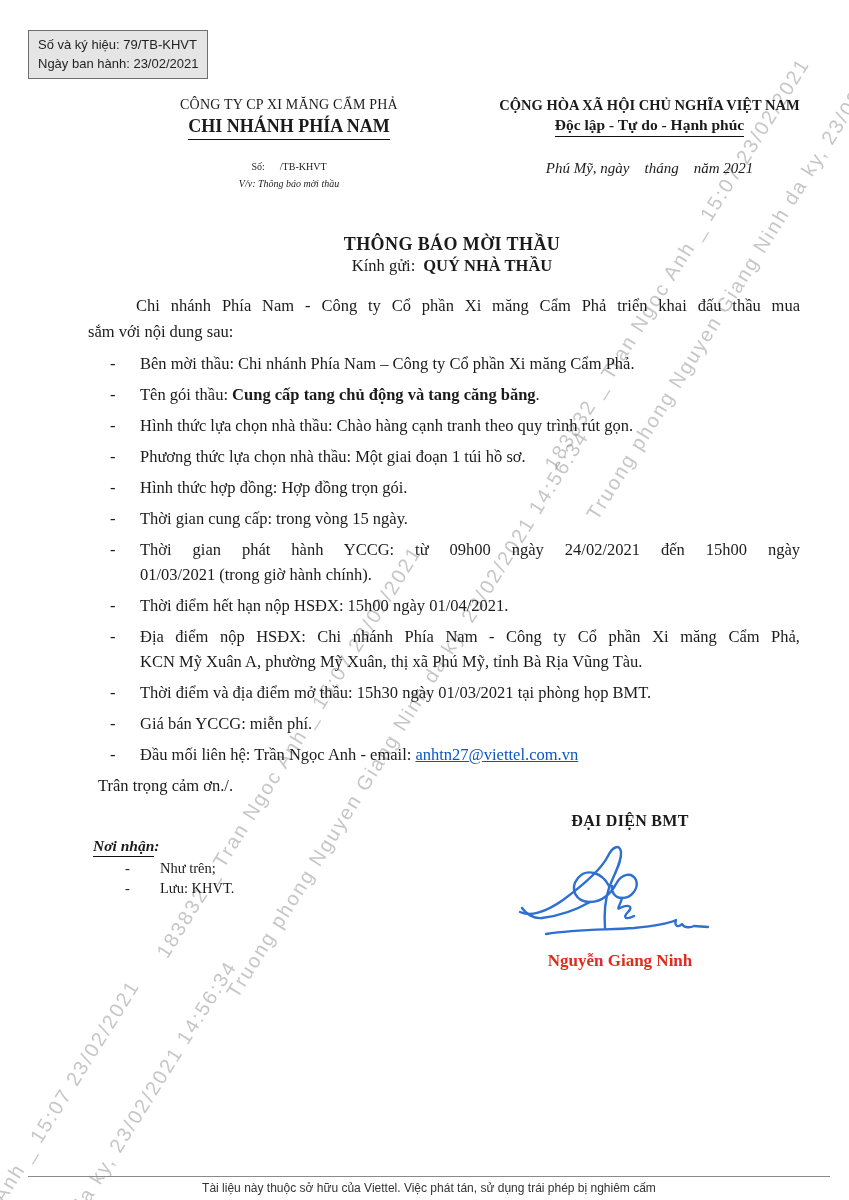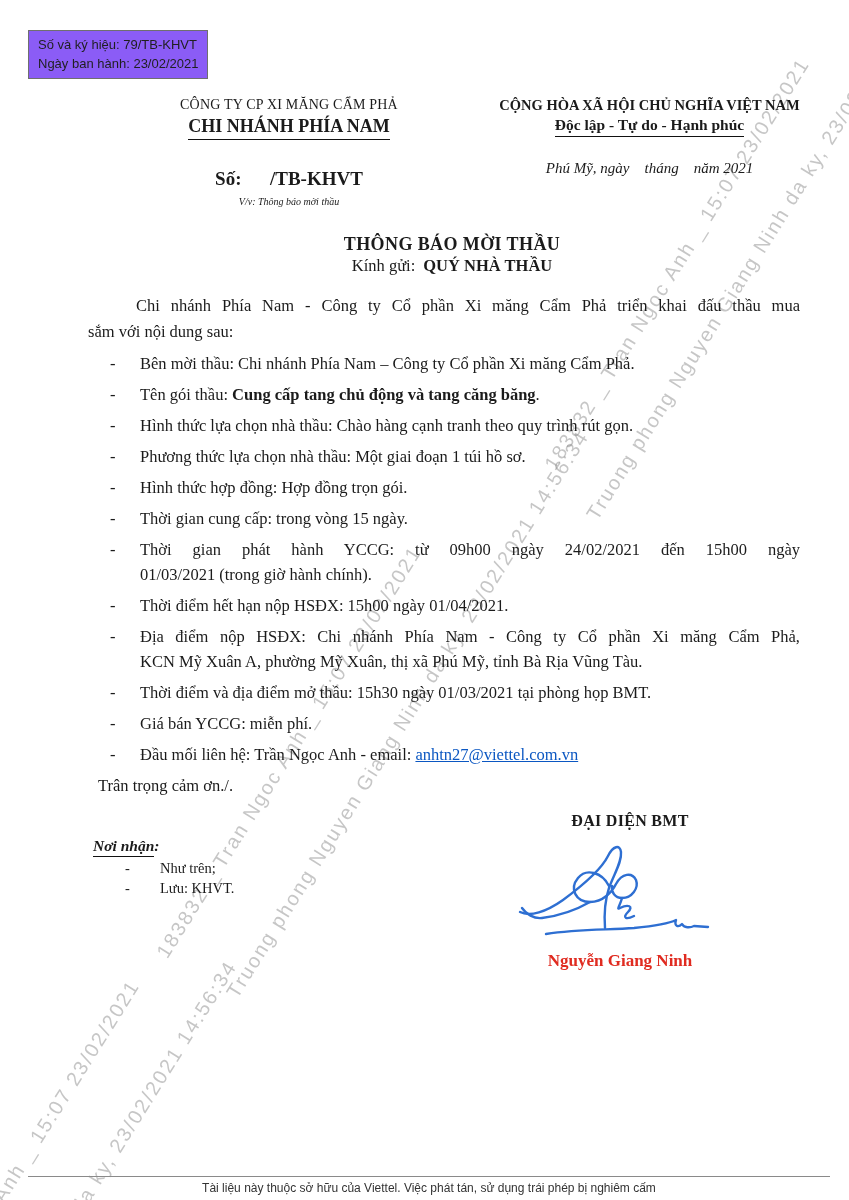--- a/index.html
+++ b/index.html
@@ -6,28 +6,28 @@
   .page{position:relative;width:849px;height:1200px;background:#ffffff;overflow:hidden;
         font-family:"Liberation Serif","DejaVu Serif",serif;color:#1b1b1b;}
   
   .wm-layer{position:absolute;inset:0;pointer-events:none;}
   .wm{position:absolute;font-family:"Liberation Sans","DejaVu Sans",sans-serif;
       font-size:20px;letter-spacing:2px;color:rgba(128,128,128,0.45);
       transform:rotate(-58deg);transform-origin:left top;white-space:nowrap;}
   
   .stamp{position:absolute;left:28px;top:30px;border:1.5px solid #6f6f6f;
          padding:4px 9px 5px 9px;font-family:"Liberation Sans","DejaVu Sans",sans-serif;
-         font-size:13px;line-height:19px;color:#1f1f1f;background:#8b5cf6;}
+         font-size:13px;line-height:19px;color:#1f1f1f;background:#e5e5e5;}
   
   .hdr-left{position:absolute;left:124px;top:97px;width:330px;text-align:center;}
   .hdr-right{position:absolute;left:462px;top:97px;width:375px;text-align:center;}
   .org-name{font-size:14px;letter-spacing:.2px;}
   .org-branch{font-size:18px;font-weight:bold;margin-top:3px;}
   .org-branch span{display:inline-block;border-bottom:1.5px solid #111;padding-bottom:2px;}
-  .doc-number{font-size:19px;margin-top:28px;white-space:pre;font-weight:bold;}
+  .doc-number{font-size:10px;margin-top:21px;white-space:pre;}
   .doc-subject{font-size:10px;font-style:italic;margin-top:6px;}
   .motto1{font-size:14.5px;font-weight:bold;}
   .motto2{font-size:15.5px;font-weight:bold;margin-top:2px;}
   .motto2 span{display:inline-block;border-bottom:1.5px solid #111;padding-bottom:2px;}
   .place-date{font-size:15px;font-style:italic;margin-top:23px;white-space:pre;}
   
   .title{position:absolute;left:55px;right:0;top:234px;text-align:center;
          font-size:18px;font-weight:bold;letter-spacing:.4px;}
   .salutation{position:absolute;left:55px;right:0;top:256px;text-align:center;font-size:16.5px;}
   .salutation b{margin-left:8px;}

